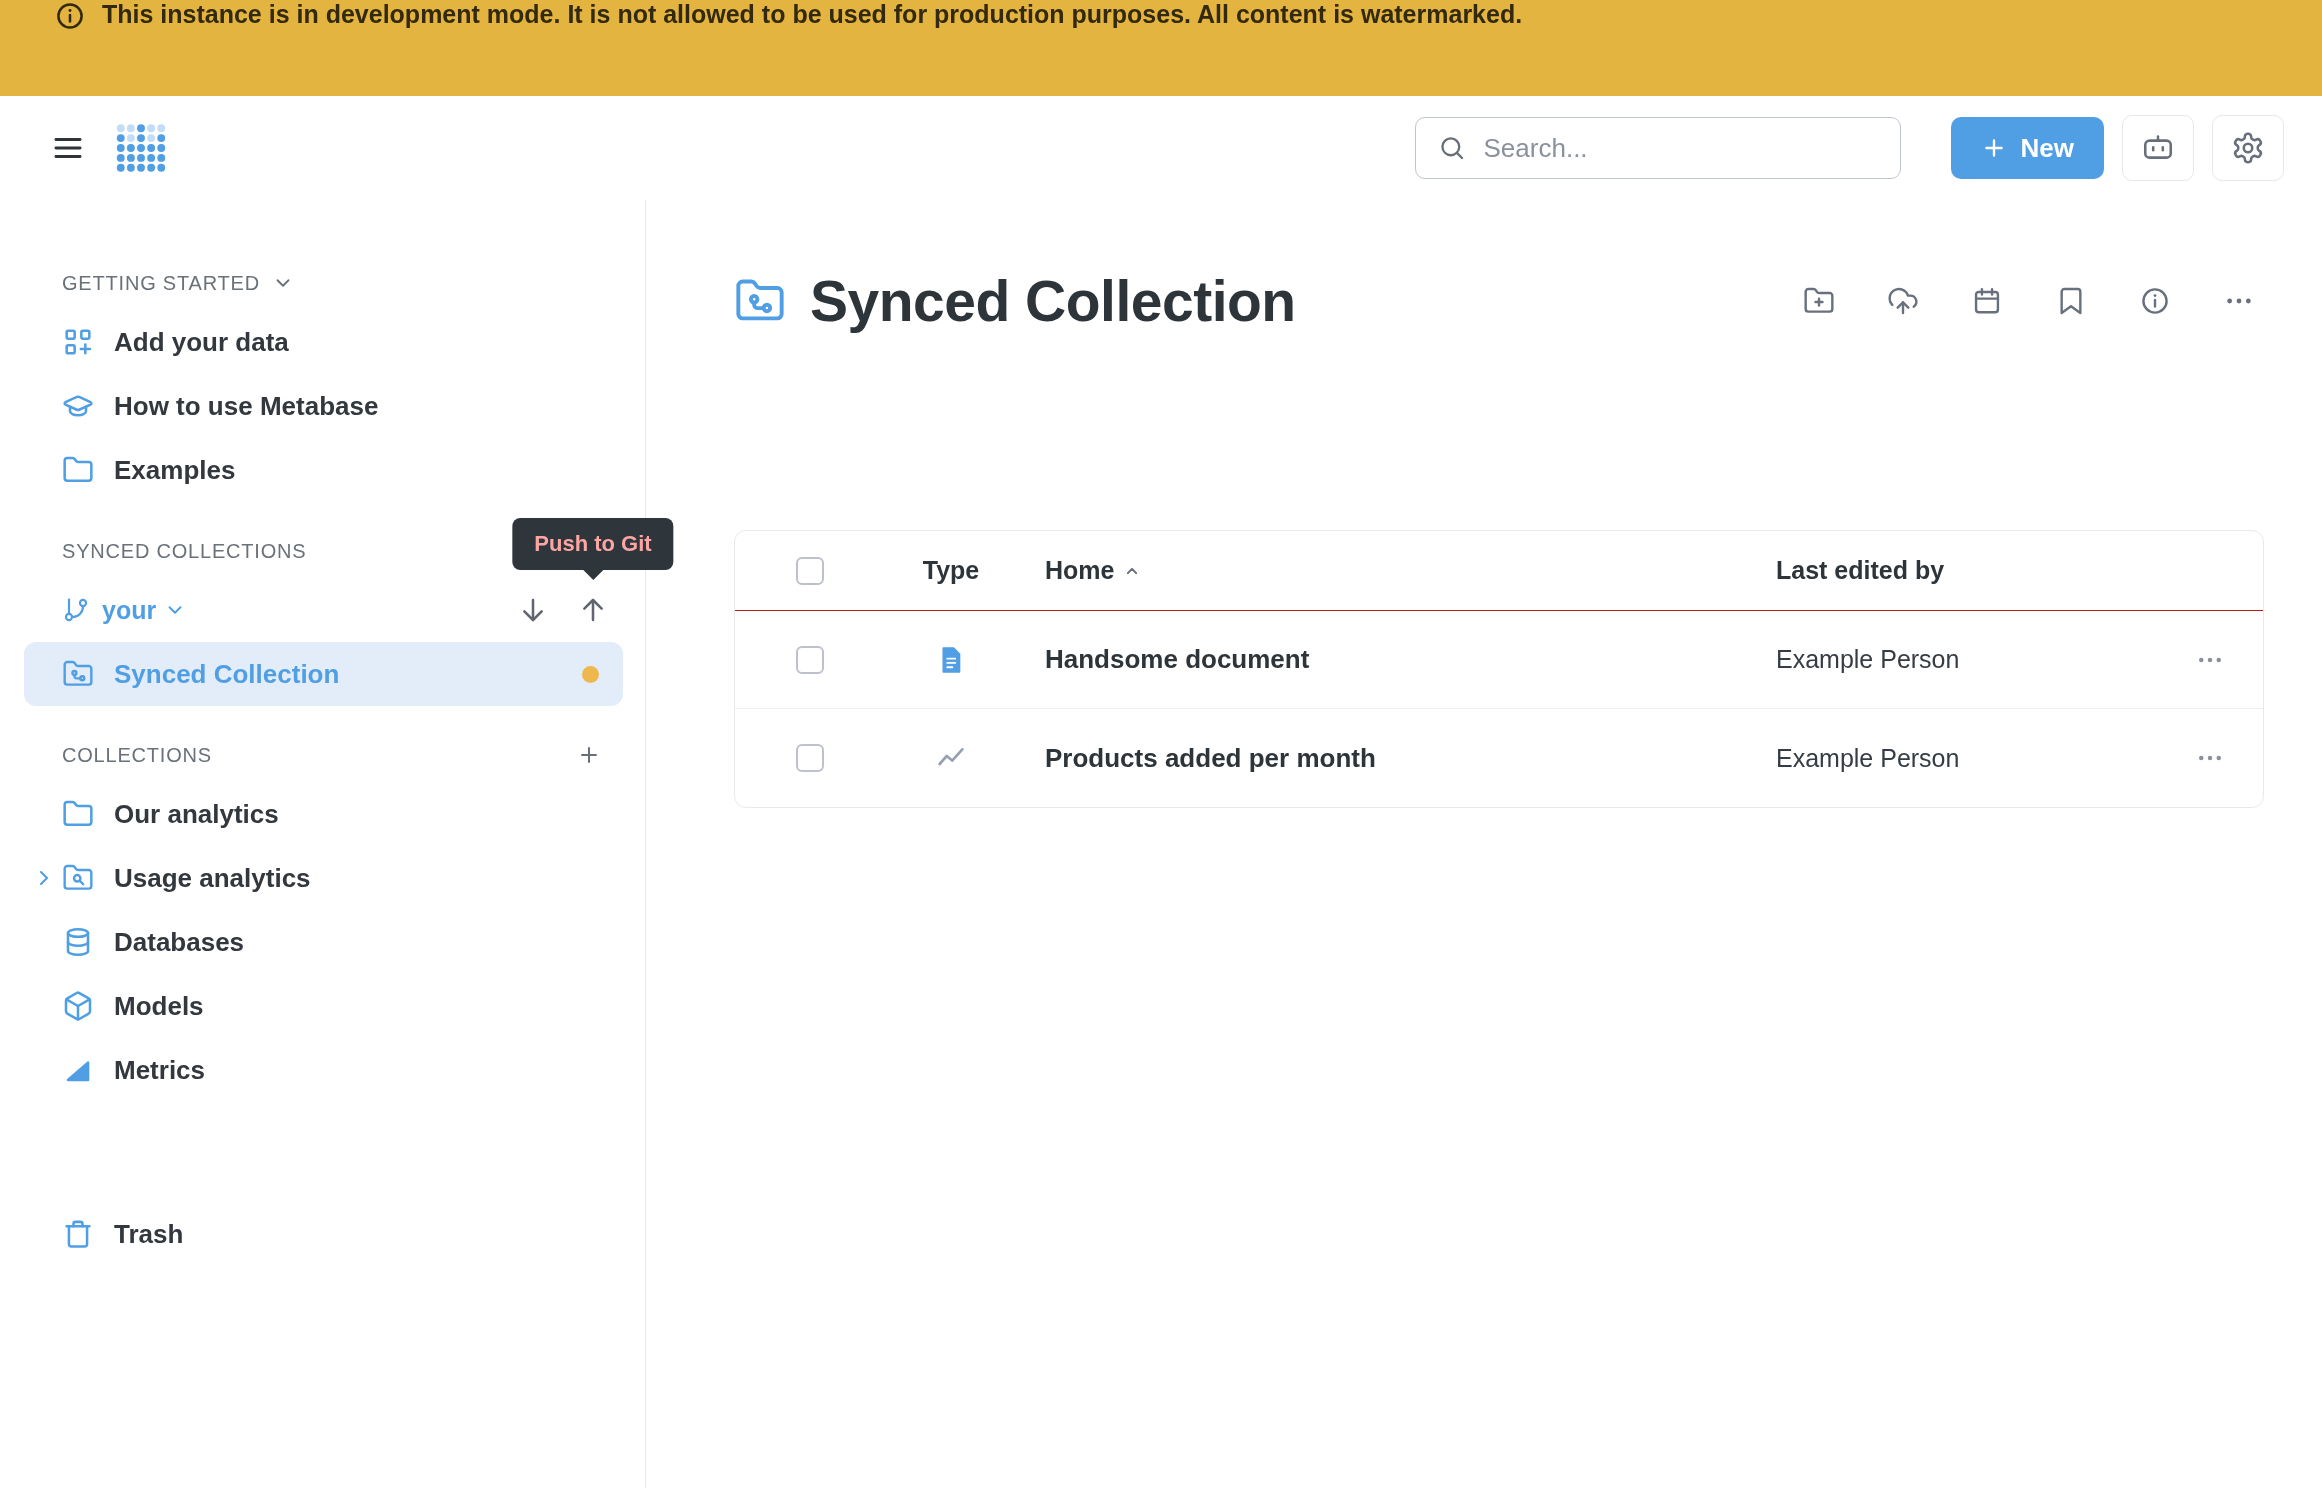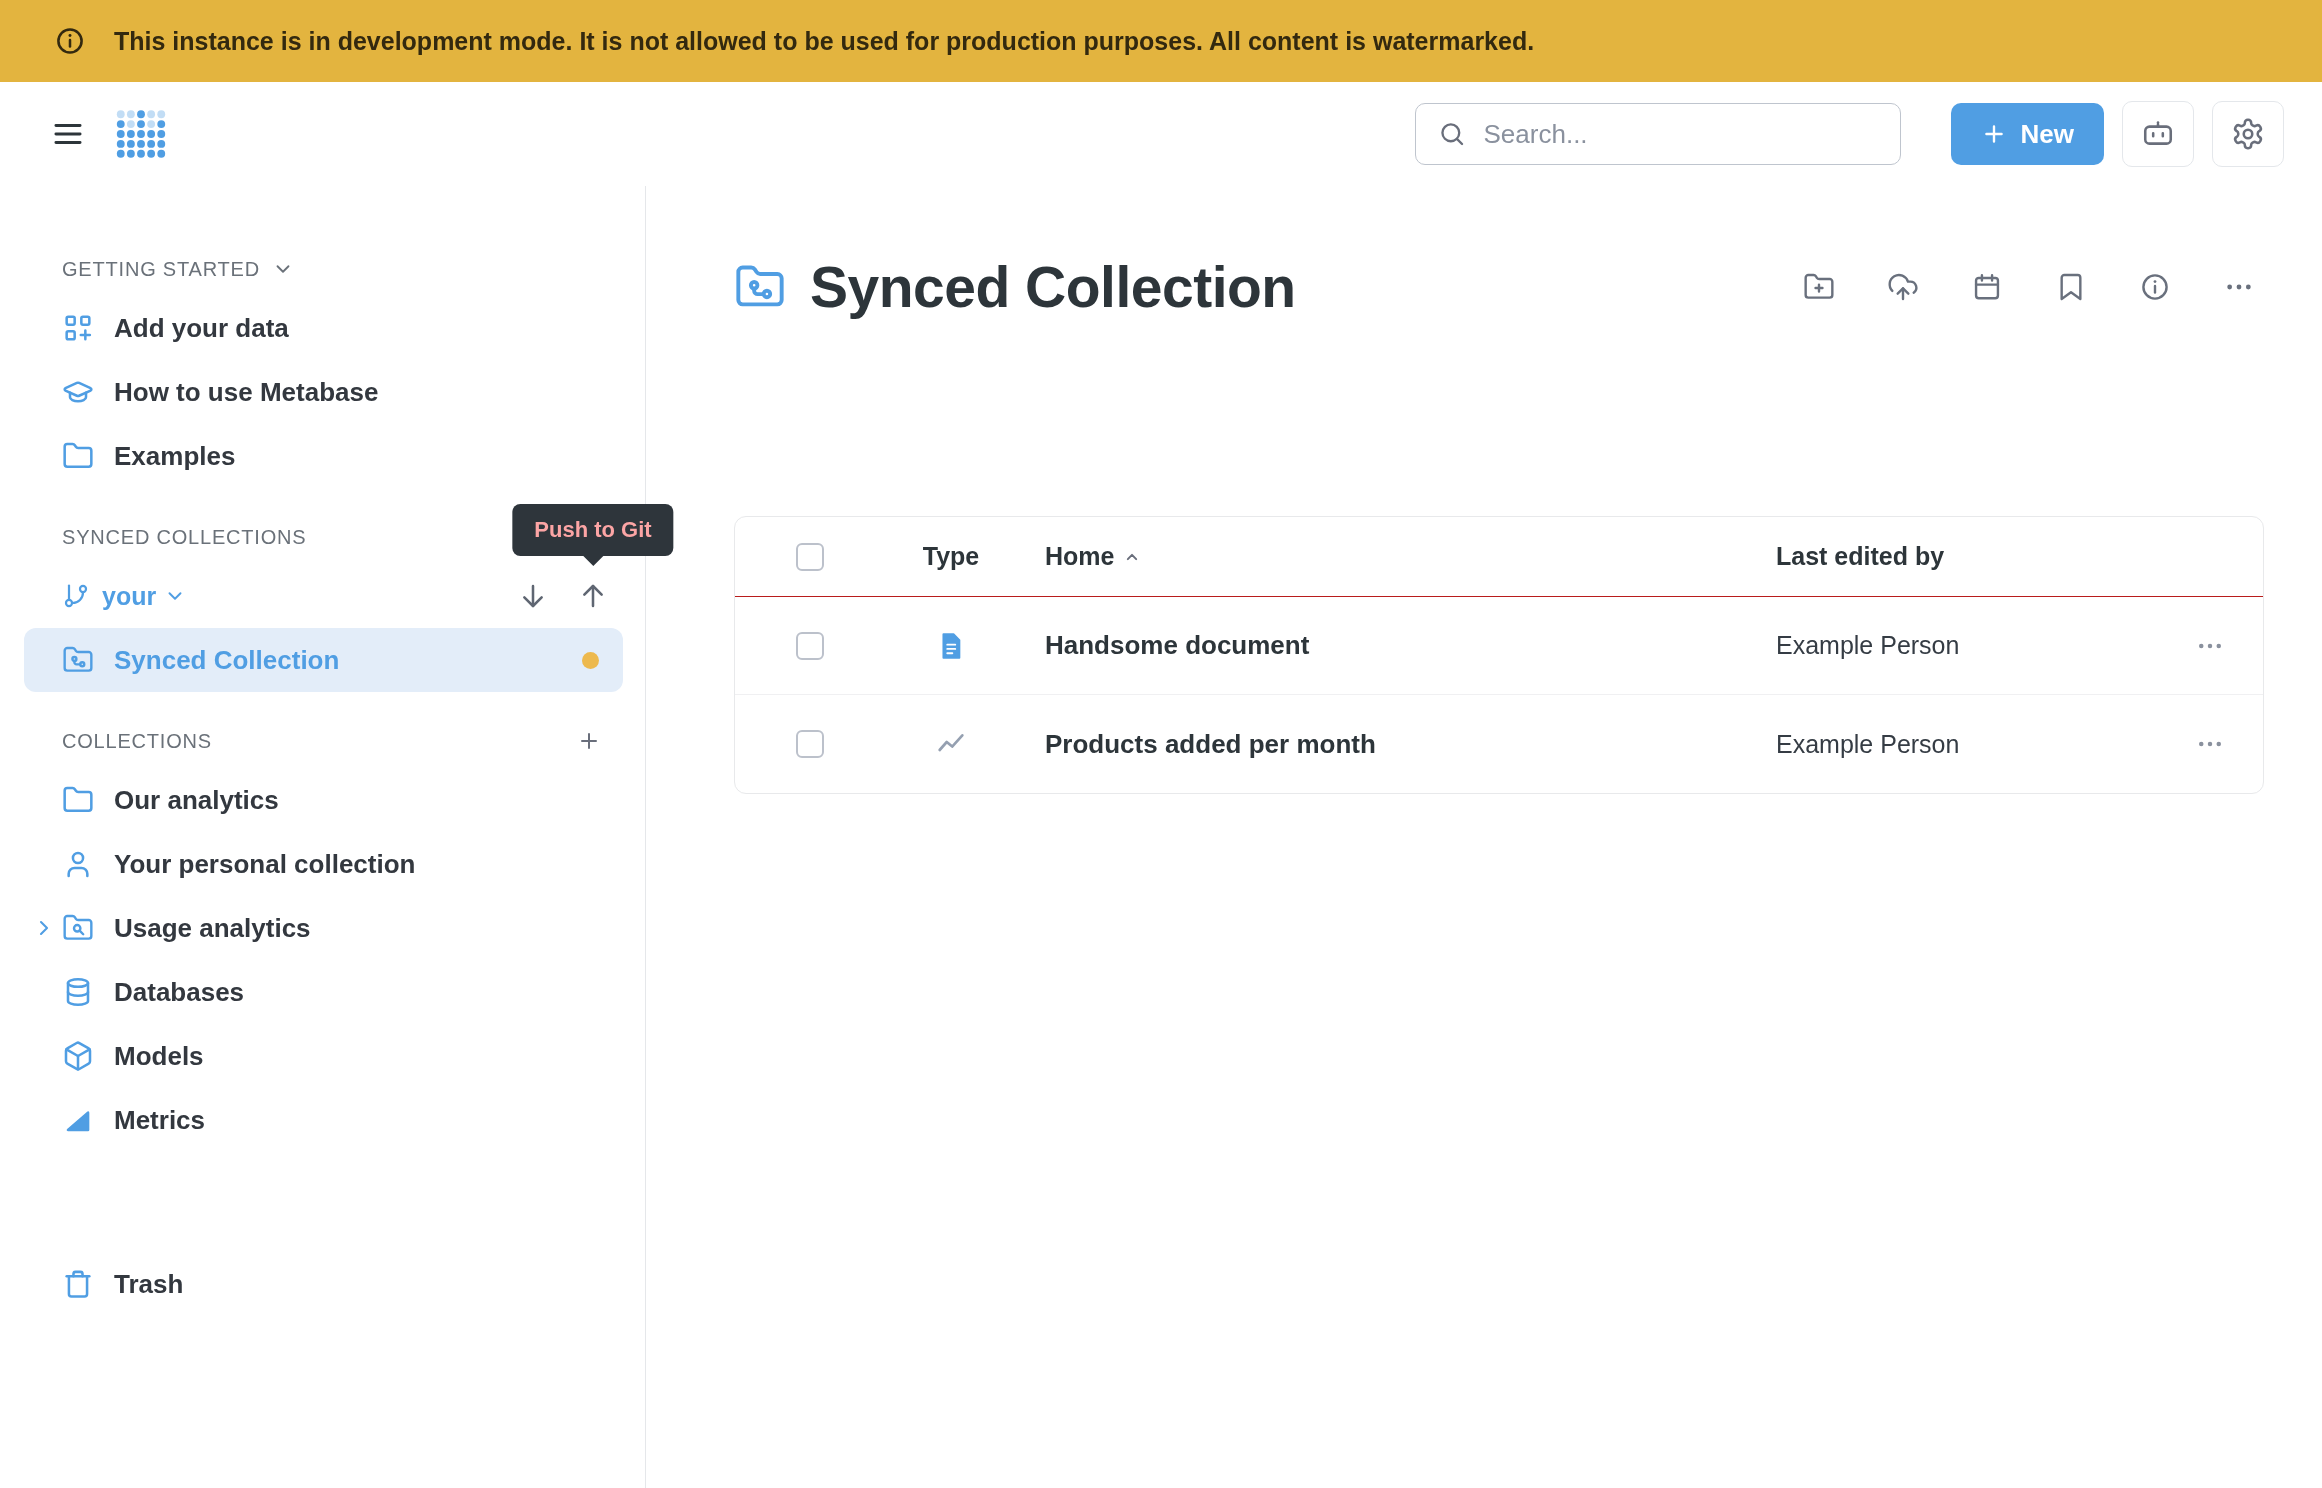--- a/index.html
+++ b/index.html
@@ -6,22 +6,22 @@
   html,body { margin:0; padding:0; }
   body {
     width:2322px; height:1488px; overflow:hidden;
     background:#fff; color:#2D353A;
     font-family:"Liberation Sans","DejaVu Sans",sans-serif;
   }
   svg { display:block; }
 
   
   .banner {
-    height:82px; background:#E3B43F; color:#33290F;
-    display:flex; align-items:center; gap:28px;
+    height:96px; background:#E3B43F; color:#33290F;
+    display:flex; align-items:flex-start; gap:16px;
     padding:0 32px 0 54px; font-size:25px; font-weight:700;
   }
   .banner .bicon svg { width:32px; height:32px; }
 
   
   .topbar { height:104px; background:#fff; display:flex; align-items:center; padding:0 38px 0 40px; }
   .hamburger { width:56px; height:56px; border:none; background:none; color:#2D353A;
     display:flex; align-items:center; justify-content:center; cursor:pointer; }
   .hamburger svg { width:34px; height:34px; }
   .logo { margin-left:16px; width:58px; height:58px; display:flex; align-items:center; justify-content:center; cursor:pointer; }
@@ -324,29 +324,20 @@
 
     <div class="side-item">
       <span class="sicon">
         <svg viewBox="0 0 24 24" fill="none" stroke="currentColor" stroke-width="1.9" stroke-linecap="round" stroke-linejoin="round">
             <path d="M20 20a2 2 0 0 0 2-2V8a2 2 0 0 0-2-2h-7.9a2 2 0 0 1-1.69-.9L9.6 3.9A2 2 0 0 0 7.93 3H4a2 2 0 0 0-2 2v13a2 2 0 0 0 2 2Z"></path>
           </svg>
       </span>
       <span>Our analytics</span>
     </div>
     <div class="side-item">
-      <span class="sicon">
-        <svg viewBox="0 0 24 24" fill="none" stroke="currentColor" stroke-width="1.9" stroke-linecap="round" stroke-linejoin="round">
-            <circle cx="12" cy="7.5" r="3.8"></circle>
-            <path d="M19 21v-1.6a4.4 4.4 0 0 0-4.4-4.4H9.4A4.4 4.4 0 0 0 5 19.4V21"></path>
-          </svg>
-      </span>
-      <span>Your personal collection</span>
-    </div>
-    <div class="side-item">
       <span class="expander">
         <svg viewBox="0 0 24 24" fill="none" stroke="currentColor" stroke-width="2.1" stroke-linecap="round" stroke-linejoin="round">
             <path d="m9 6 6 6-6 6"></path>
           </svg>
       </span>
       <span class="sicon">
         <svg viewBox="0 0 24 24" fill="none" stroke="currentColor" stroke-width="1.8" stroke-linecap="round" stroke-linejoin="round">
             <path d="M20 20a2 2 0 0 0 2-2V8a2 2 0 0 0-2-2h-7.9a2 2 0 0 1-1.69-.9L9.6 3.9A2 2 0 0 0 7.93 3H4a2 2 0 0 0-2 2v13a2 2 0 0 0 2 2Z"></path>
             <circle cx="11.4" cy="12.2" r="2.4"></circle>
             <path d="m13.2 14 2.7 2.7"></path>

